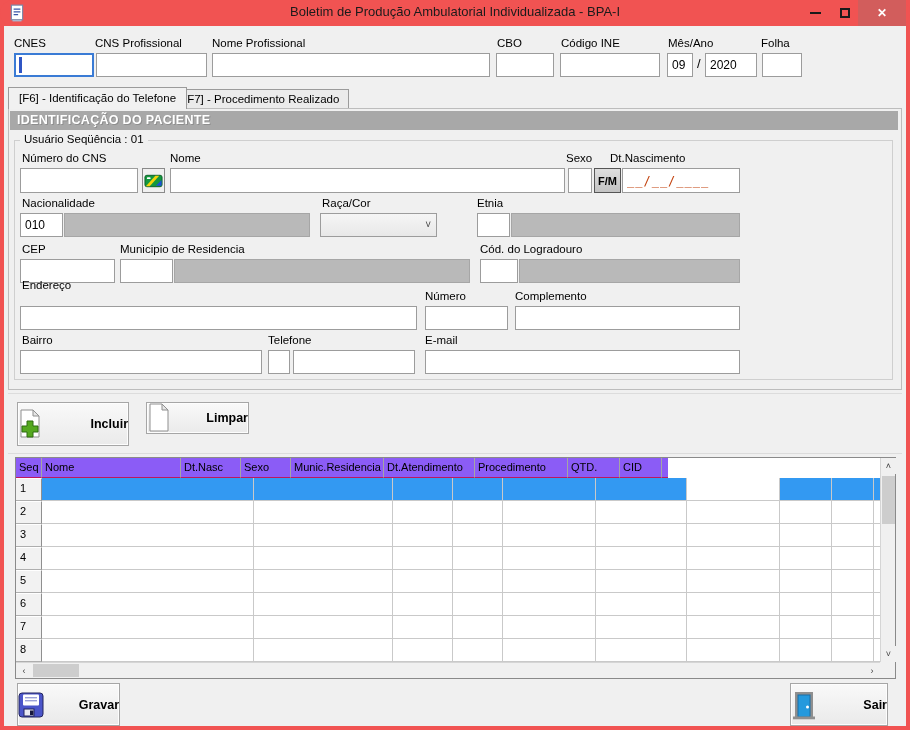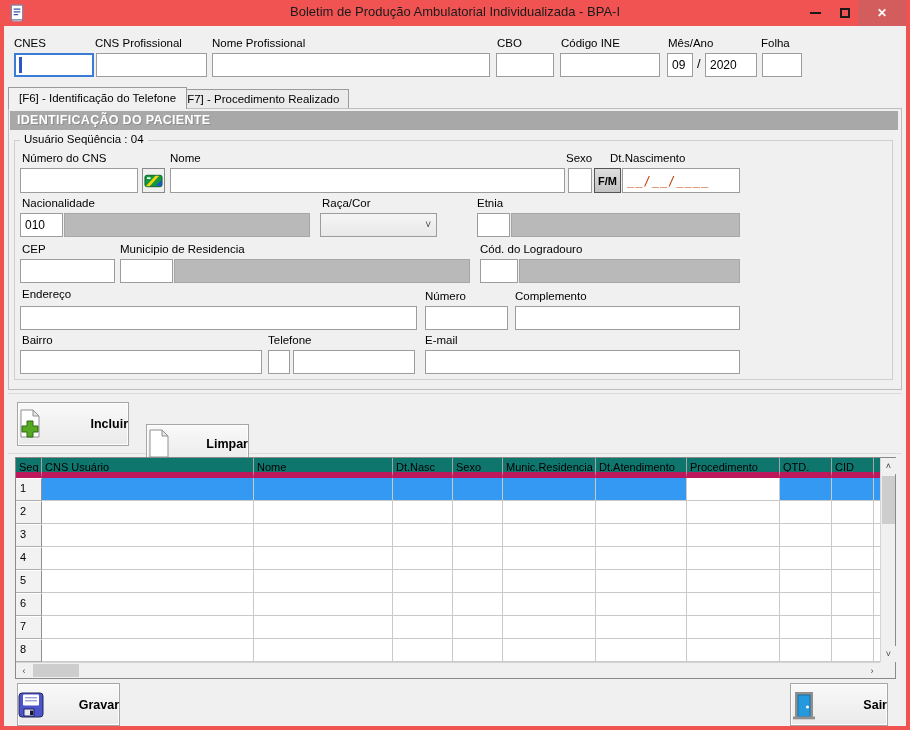--- a/index.html
+++ b/index.html
@@ -50,21 +50,21 @@
 
   .hairline { position:absolute; left:8px; width:894px; height:1px; background:#dcdcdc; }
 
   .bigbtn { position:absolute; display:flex; align-items:center; justify-content:space-between; gap:8px;
             background:linear-gradient(#f9f9f9,#eaeaea); border:1px solid #a6a6a6;
             box-shadow:inset 0 0 0 1px #fdfdfd; font-weight:bold; font-size:12.5px; font-family:inherit; }
 
   
   .grid { position:absolute; left:16px; top:458px; width:879px; height:220px; background:#fff; outline:1px solid #8a8a8a; }
   .ghead { display:flex; height:20px; }
-  .gh { background:#0f766e; border-right:1px solid #a5a5a5; border-bottom:6px solid #be185d;
+  .gh { background:#8b5cf6; border-right:1px solid #a5a5a5; border-bottom:1px solid #be185d;
         font-size:11px; padding:3px 0 0 3px; overflow:hidden; white-space:nowrap; }
   .grow { display:flex; height:23px; }
   .gc { border-right:1px solid #c9c9c9; border-bottom:1px solid #c9c9c9; background:#fff; overflow:hidden; }
   .gc.rh { background:#f2f2f2; border-right:1px solid #8f8f8f; border-top:1px solid #fff;
            border-bottom:1px solid #aeaeae; font-size:11px; padding:3px 0 0 4px; }
   .sel .gc { background:#3399f2; }
   .sel .gc.rh { background:#f2f2f2; }
   .sel .gc.focuscell { background:#fff; }
   .k0{width:26px}.k1{width:212px}.k2{width:139px}.k3{width:60px}.k4{width:50px}.k5{width:93px}
   .k6{width:91px}.k7{width:93px}.k8{width:52px}.k9{width:42px}.k10{width:6px;border-right:none}
@@ -126,21 +126,21 @@
   <span class="slash" style="left:697px; top:56px;">/</span>
   <input class="tf" style="left: 705px; top: 53px; width: 52px;" value="2020">
   <input class="tf" style="left: 762px; top: 53px; width: 40px;">
 
   <div class="tab tab1">[F6] - Identificação do Telefone</div>
   <div class="tab tab2">[F7] - Procedimento Realizado</div>
   <div class="tabpage"></div>
   <div class="secbar">IDENTIFICAÇÃO DO PACIENTE</div>
 
   <div class="groupbox">
-    <span class="grouplabel">Usuário Seqüência : 04</span>
+    <span class="grouplabel">Usuário Seqüência : 01</span>
   </div>
 
   <span class="flabel z" style="left:22px; top:152px;">Número do CNS</span>
   <span class="flabel z" style="left:170px; top:152px;">Nome</span>
   <span class="flabel z" style="left:566px; top:152px;">Sexo</span>
   <span class="flabel z" style="left:610px; top:152px;">Dt.Nascimento</span>
 
   <input class="tf z" style="left: 20px; top: 168px; width: 118px; height: 25px;">
   <button class="iconbtn z">
     <svg width="19" height="16" viewBox="0 0 20 16">
@@ -170,21 +170,21 @@
   <span class="flabel z" style="left:22px; top:243px;">CEP</span>
   <span class="flabel z" style="left:120px; top:243px;">Municipio de Residencia</span>
   <span class="flabel z" style="left:480px; top:243px;">Cód. do Logradouro</span>
 
   <input class="tf z" style="left: 20px; top: 259px; width: 95px;">
   <input class="tf z" style="left: 120px; top: 259px; width: 53px;">
   <div class="dis z" style="left:174px; top:259px; width:296px;"></div>
   <input class="tf z" style="left: 480px; top: 259px; width: 38px;">
   <div class="dis z" style="left:519px; top:259px; width:221px;"></div>
 
-  <span class="flabel z" style="left:22px; top:288px;">Endereço</span>
+  <span class="flabel z" style="left:22px; top:279px;">Endereço</span>
   <span class="flabel z" style="left:425px; top:290px;text-align:center;">Número</span>
   <span class="flabel z" style="left:515px; top:290px;">Complemento</span>
 
   <input class="tf z" style="left: 20px; top: 306px; width: 397px;">
   <input class="tf z" style="left: 425px; top: 306px; width: 83px;">
   <input class="tf z" style="left: 515px; top: 306px; width: 225px;">
 
   <span class="flabel z" style="left:22px; top:334px;">Bairro</span>
   <span class="flabel z" style="left:268px; top:334px;">Telefone</span>
   <span class="flabel z" style="left:425px; top:334px;">E-mail</span>
@@ -198,32 +198,31 @@
   <div class="hairline" style="top:453px;"></div>
 
   <button class="bigbtn" style="left:17px; top:402px; width:112px; height:44px;">
     <svg width="24" height="30" viewBox="0 0 24 30">
       <path d="M3 1 L15 1 L21 7 L21 28 L3 28 Z" fill="#ffffff" stroke="#8f8f8f"></path>
       <path d="M15 1 L15 7 L21 7 Z" fill="#e6e6e6" stroke="#8f8f8f"></path>
       <path d="M4 17 h5 v-5 h6 v5 h5 v6 h-5 v5 h-6 v-5 h-5 z" fill="#55a820" stroke="#2f6c10"></path>
     </svg>
     <span>Incluir</span>
   </button>
-  <button class="bigbtn" style="left:146px; top:402px; width:103px; height:40px;margin-top:22px;">
+  <button class="bigbtn" style="left:146px; top:402px; width:103px; height:32px;">
     <svg width="24" height="30" viewBox="0 0 24 30">
       <path d="M3 1 L15 1 L21 7 L21 28 L3 28 Z" fill="#ffffff" stroke="#8f8f8f"></path>
       <path d="M15 1 L15 7 L21 7 Z" fill="#e6e6e6" stroke="#8f8f8f"></path>
     </svg>
     <span>Limpar</span>
   </button>
 
   <div class="grid">
     <div class="ghead">
       <div class="gh k0">Seq</div>
-      <div class="gh k1">CNS Usuário</div>
       <div class="gh k2">Nome</div>
       <div class="gh k3">Dt.Nasc</div>
       <div class="gh k4">Sexo</div>
       <div class="gh k5">Munic.Residencia</div>
       <div class="gh k6">Dt.Atendimento</div>
       <div class="gh k7">Procedimento</div>
       <div class="gh k8">QTD.</div>
       <div class="gh k9">CID</div>
       <div class="gh k10"></div>
     </div>

